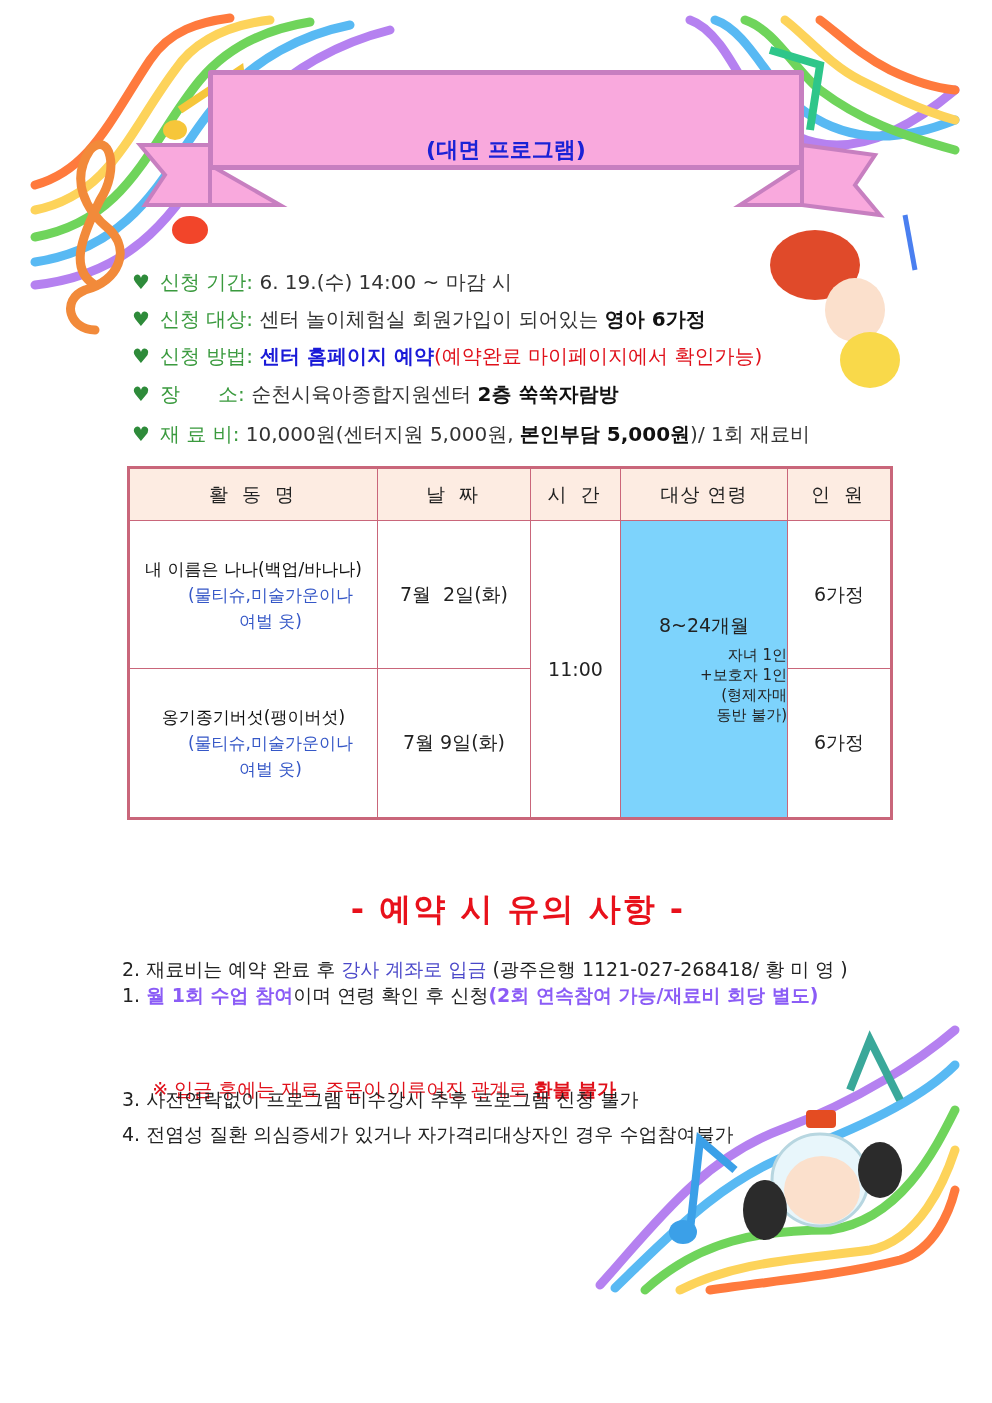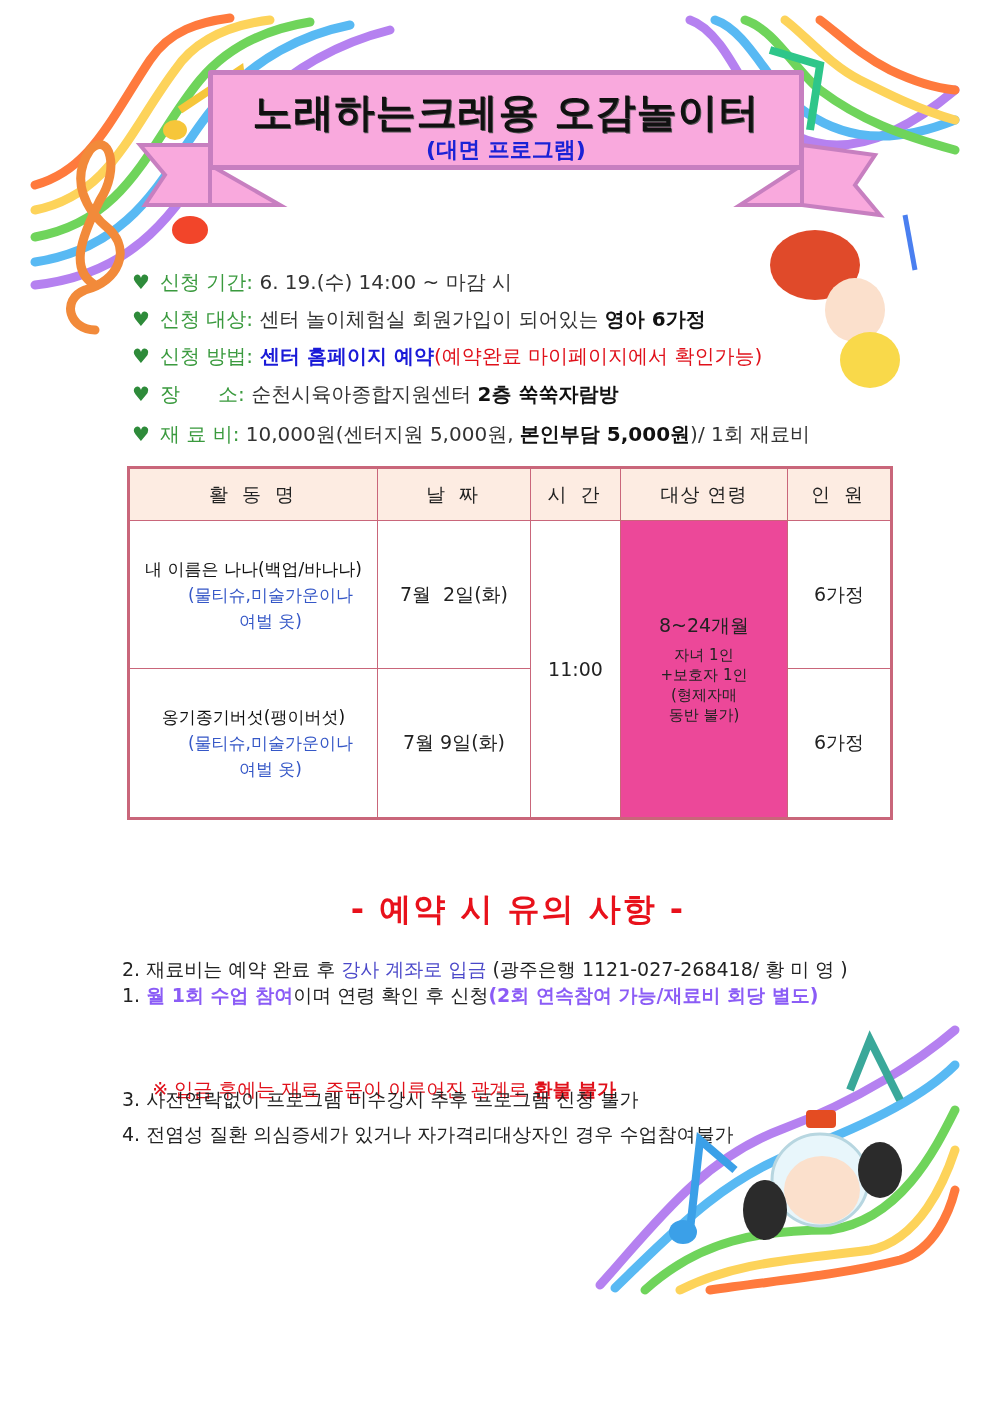--- a/index.html
+++ b/index.html
@@ -25,25 +25,25 @@
   .b { font-weight:bold; color:#111; }
   .blue { color:#1a1ad8;font-weight:bold; }
   .red { color:#e0101a; }
 
   
   table.sched { position:absolute; left:127px; top:466px; width:766px; height:353px;
     border-collapse:collapse; border:3px solid #c9667a; }
   table.sched td, table.sched th { border:1px solid #c9667a; text-align:center;
     font-size:19px; color:#222; font-weight:normal; padding:0; }
   table.sched th { background:#fdece2; height:51px; letter-spacing:4px; }
-  .age-cell { background:#ec4899; }
+  .age-cell { background:#7dd3fc; }
   .act-name { font-size:17px; line-height:26px; color:#111; }
   .act-note { font-size:17px; line-height:26px; color:#3557c7;margin-left:34px; }
   .age-main { font-size:19px; margin-bottom:6px; }
-  .age-note { font-size:15px; line-height:20px; }
+  .age-note { font-size:15px; line-height:20px;text-align:right; }
 
   
   .notes-title { position:absolute; left:0; width:1036px; top:888px; text-align:center;
     font-size:32px; font-weight:bold; color:#e8111b; letter-spacing:2px; }
   .note { position:absolute; left:122px; font-size:19px; line-height:26px; white-space:nowrap; color:#222; }
   .note .b { color:#8b5cf6; }
   .purple { color:#4b48c9; }
 </style>
 </head>
 <body>
@@ -75,21 +75,20 @@
   <polygon points="802,165 740,205 802,205" fill="#f9a9dd" stroke="#c77fc0" stroke-width="4"></polygon>
   <ellipse cx="190" cy="230" rx="18" ry="14" fill="#f2452a"></ellipse>
 
   <ellipse cx="815" cy="265" rx="45" ry="35" fill="#e04a2a"></ellipse>
   <ellipse cx="855" cy="310" rx="30" ry="32" fill="#fbe0cc"></ellipse>
   <ellipse cx="870" cy="360" rx="30" ry="28" fill="#f9d94a"></ellipse>
   <path d="M905,215 L915,270" stroke="#4a7ff0" stroke-width="5"></path>
 </svg>
 
 <div class="banner-main">
-  <div class="banner-title">노래하는크레용 오감놀이터</div>
   <div class="banner-sub">(대면 프로그램)</div>
 </div>
 
 <div class="info" style="top:268px;">
   <span class="heart">♥</span><span class="lbl">신청 기간:</span><span class="val"> 6. 19.(수) 14:00 ~ 마감 시</span>
 </div>
 <div class="info" style="top:305px;">
   <span class="heart">♥</span><span class="lbl">신청 대상:</span><span class="val"> 센터 놀이체험실 회원가입이 되어있는 </span><span class="b">영아 6가정</span>
 </div>
 <div class="info" style="top:342px;">

